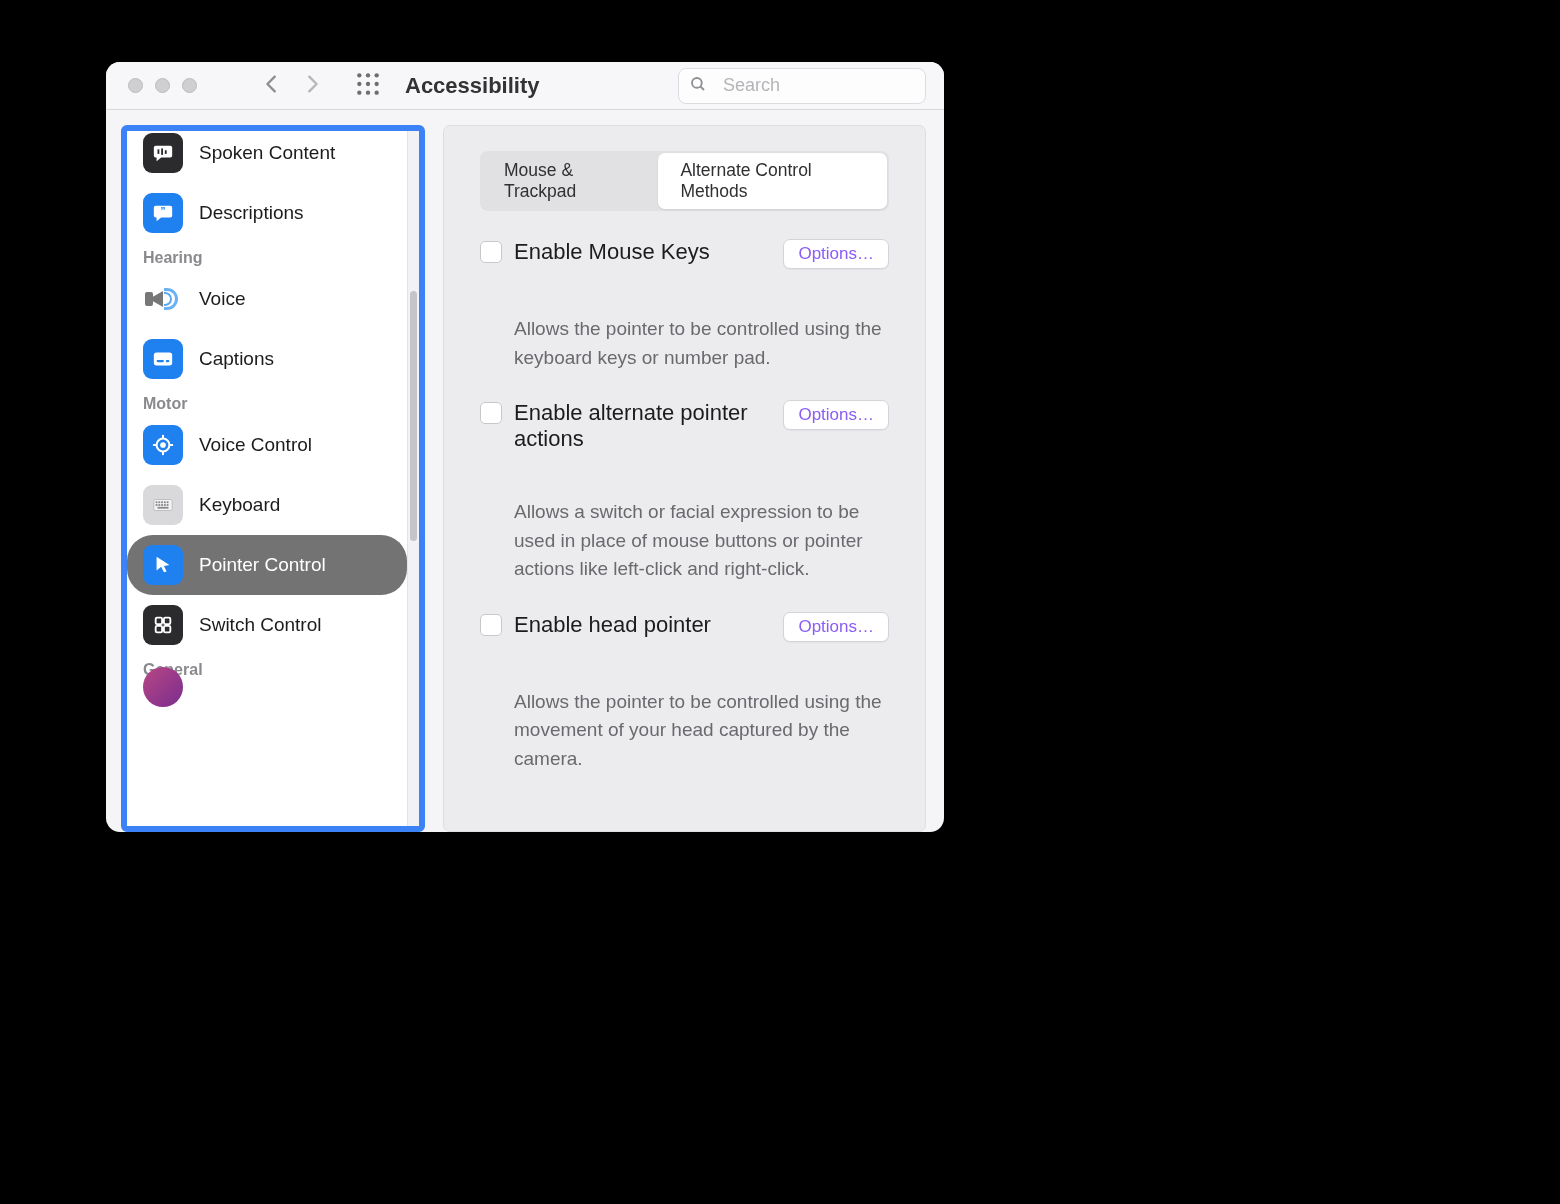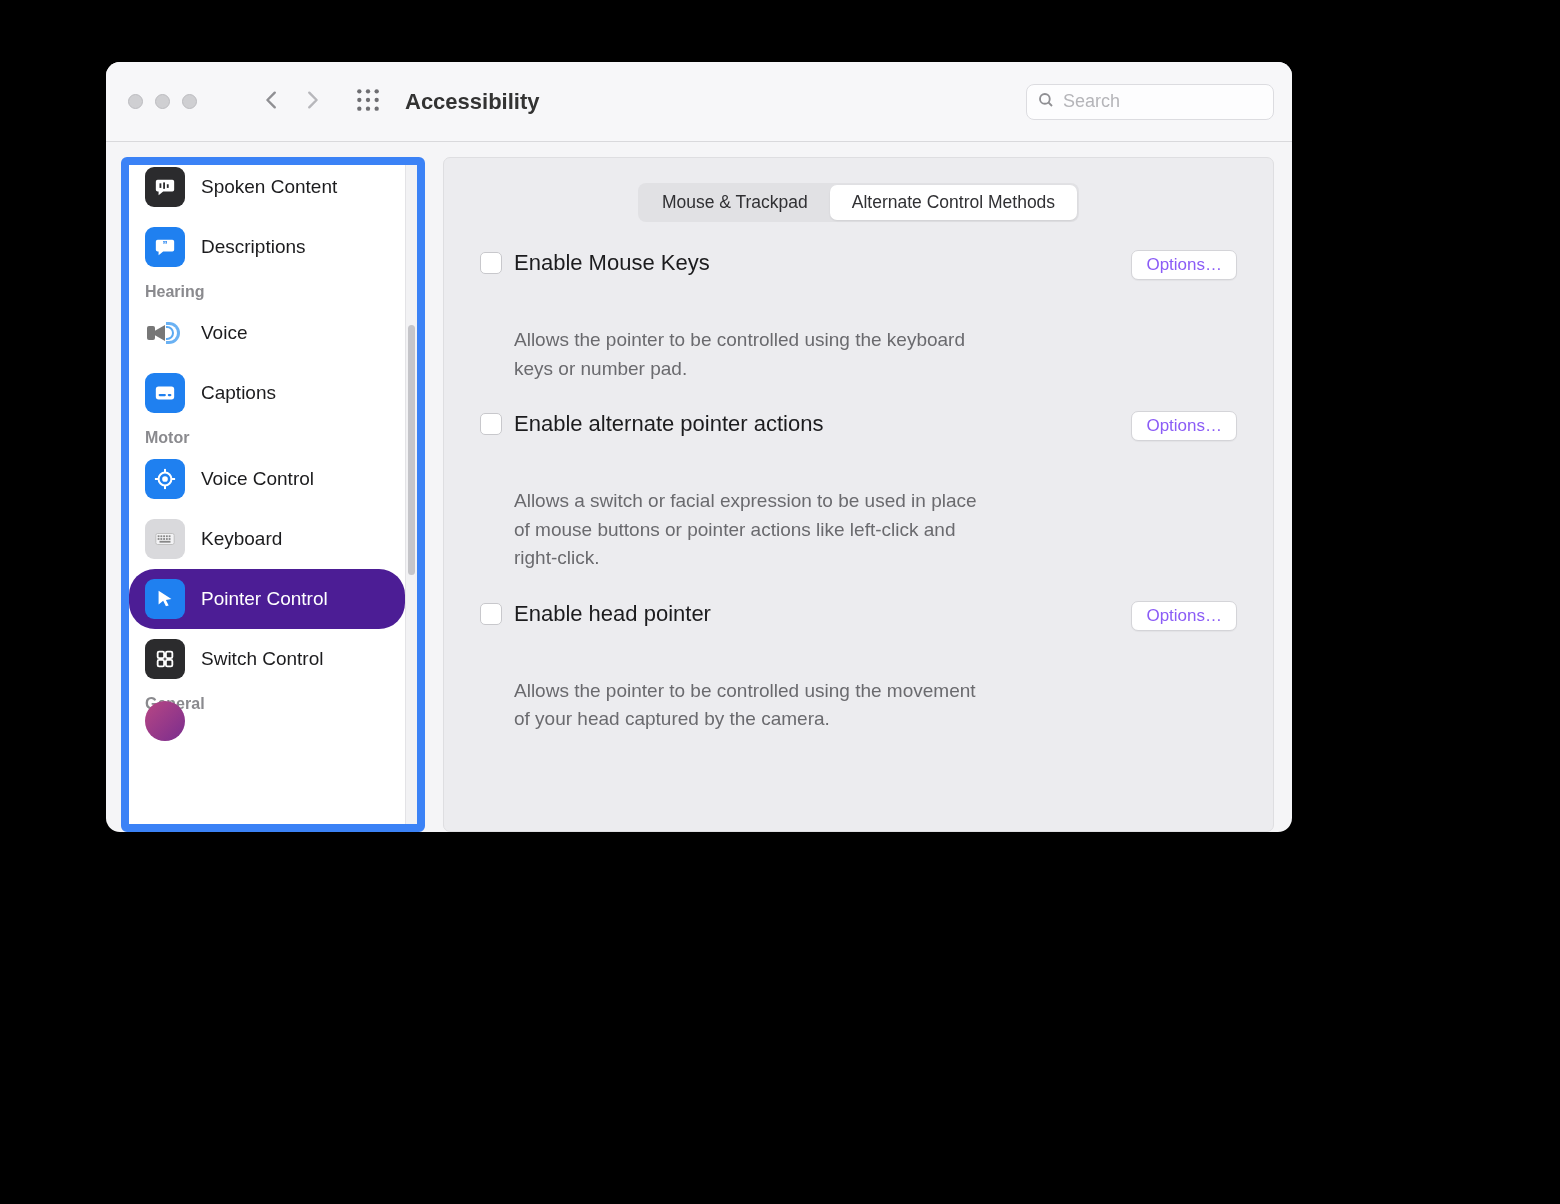--- a/index.html
+++ b/index.html
@@ -4,63 +4,63 @@
 <style>
   * { box-sizing: border-box; margin: 0; padding: 0; }
   html, body {
     width: 1560px; height: 1204px;
     background: #000;
     font-family: -apple-system, "Helvetica Neue", Helvetica, Arial, sans-serif;
     -webkit-font-smoothing: antialiased;
   }
   .stage { width:1560px; height:1204px; display:flex; align-items:flex-start; justify-content:flex-start; }
   .window {
-    position:absolute; left:106px; top:62px; width:1186px; height:770px;
+    position:absolute; left:106px; top:62px; width:838px; height:770px;
     background:#f5f5f7; border-radius:14px; overflow:hidden;
     box-shadow: 0 30px 60px rgba(0,0,0,.5);
     display:flex; flex-direction:column;
   }
   .titlebar {
     height:80px; display:flex; align-items:center;
     border-bottom:1px solid #d9d9dc; background:#f7f7f9;
   }
   .traffic { display:flex; gap:12px; margin-left:22px; margin-right:24px; }
   .dot { width:15px; height:15px; border-radius:50%; background:#cfcfd2; border:1px solid #bcbcc0; }
   .navarrows { display:flex; gap:18px; margin-left:40px; color:#b7b7bb; }
   .navarrows svg { width:22px; height:22px; }
   .navarrows .back svg { stroke:#8f8f93; }
   .gridicon { margin-left:32px; color:#6e6e72; }
   .gridicon svg { width:26px; height:26px; }
   .title { font-size:22px; font-weight:700; color:#333; margin-left:24px; }
   .searchwrap { margin-left:auto; margin-right:18px; }
   .searchbox {
     width:248px; height:36px; border:1px solid #dcdce0; border-radius:8px;
-    background:#fdfdfe; display:flex; align-items:center; padding:0 10px; gap:8px;
+    background:#fdfdfe; display:flex; align-items:center; padding:0 10px; gap:16px;
   }
   .searchbox svg { width:18px; height:18px; color:#8f8f93; flex:none; }
   .searchbox input {
     border:none; outline:none; background:transparent; font-size:18px; color:#333; width:100%;
   }
   .searchbox input::placeholder { color:#b5b5b9; }
 
   .body { flex:1; display:flex; flex-direction:column; }
   .workarea { flex:1; display:flex; gap:18px; padding:15px 18px 0 15px; min-height:0; }
 
   
   .sidebar-outer {
-    width:304px; border:8px solid #3b82f6; border-radius:6px; background:#fff;
+    width:304px; border:6px solid #3b82f6; border-radius:6px; background:#fff;
     display:flex; overflow:hidden;
   }
   .sidebar-scroll { flex:1; overflow:hidden; position:relative; }
   .sidebar-list { position:absolute; left:0; right:0; top:-8px; }
   .sideitem {
     display:flex; align-items:center; height:60px; padding:0 16px; gap:16px; cursor:default;
   }
   .sideitem .label { font-size:19px; color:#1c1c1e; }
-  .sideitem.selected { background:#4c1d95;border-radius:26px; }
+  .sideitem.selected { background:#737373;border-radius:26px; }
   .sideitem.selected .label { color:#fff; }
   .sidecaption { font-size:16px; color:#8a8a8e; padding:6px 16px 2px; font-weight:600; }
   .icn { width:40px; height:40px; border-radius:9px; display:flex; align-items:center; justify-content:center; flex:none; }
   .icn svg { width:22px; height:22px; }
   .icn.dark { background:#2b2b2d; }
   .icn.blue { background:#1f80f0; }
   .icn.gray { background:#d9d9dc; }
   .side-scrollbar {
     width:12px; background:#f2f2f4; border-left:1px solid #e3e3e6; position:relative;
   }

